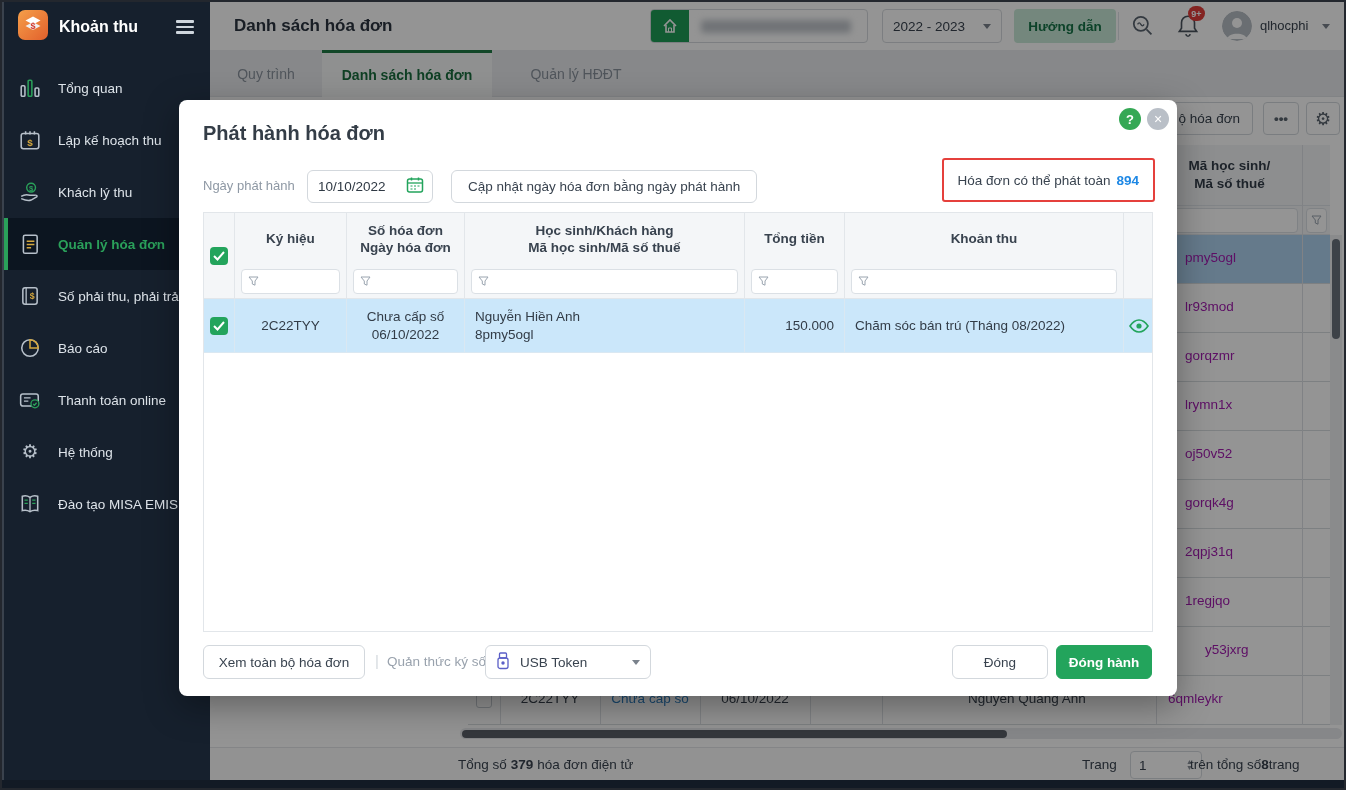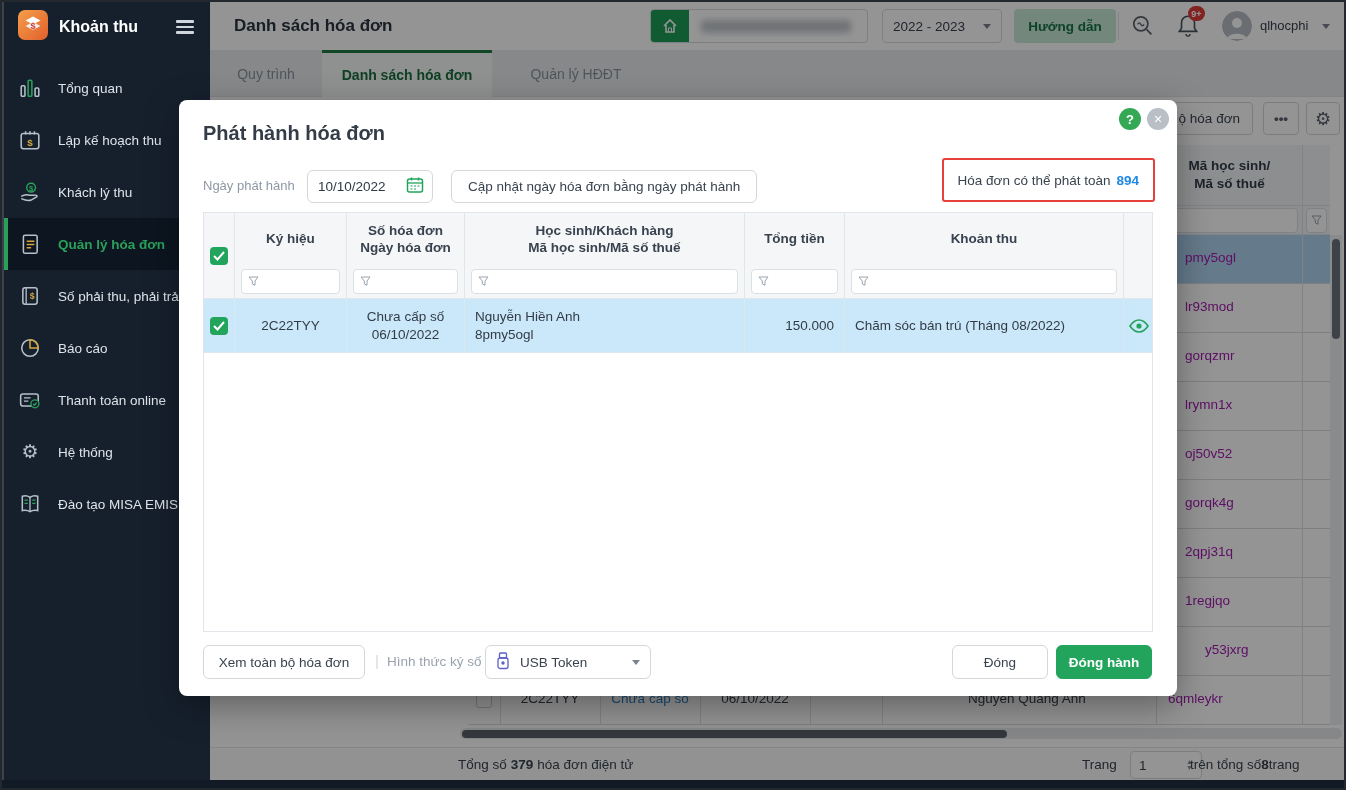--- a/index.html
+++ b/index.html
@@ -491,21 +491,21 @@
                 <circle cx="10" cy="7" r="2.6" fill="#23a45c"></circle>
               </svg>
         </div>
           </div>
       </div>
     </div>
 
     <div class="m-footer">
       <div class="m-btn" style="left:24px;width:162px;">Xem toàn bộ hóa đơn</div>
       <span class="m-sep">|</span>
-      <span class="m-signlabel">Hình thức ký số</span>
+      <span class="m-signlabel">Quản thức ký số</span>
       <div class="m-signbox">
         <span>
           <svg width="14" height="18" viewBox="0 0 14 18">
               <rect x="3.5" y="1" width="7" height="5" rx="1" fill="none" stroke="#5b5fc7" stroke-width="1.3"></rect>
               <rect x="2" y="6" width="10" height="10.5" rx="2" fill="none" stroke="#5b5fc7" stroke-width="1.3"></rect>
               <circle cx="7" cy="11" r="1.7" fill="#5b5fc7"></circle>
             </svg>
         </span>
         <span>USB Token</span>
         <span class="caret"></span>

